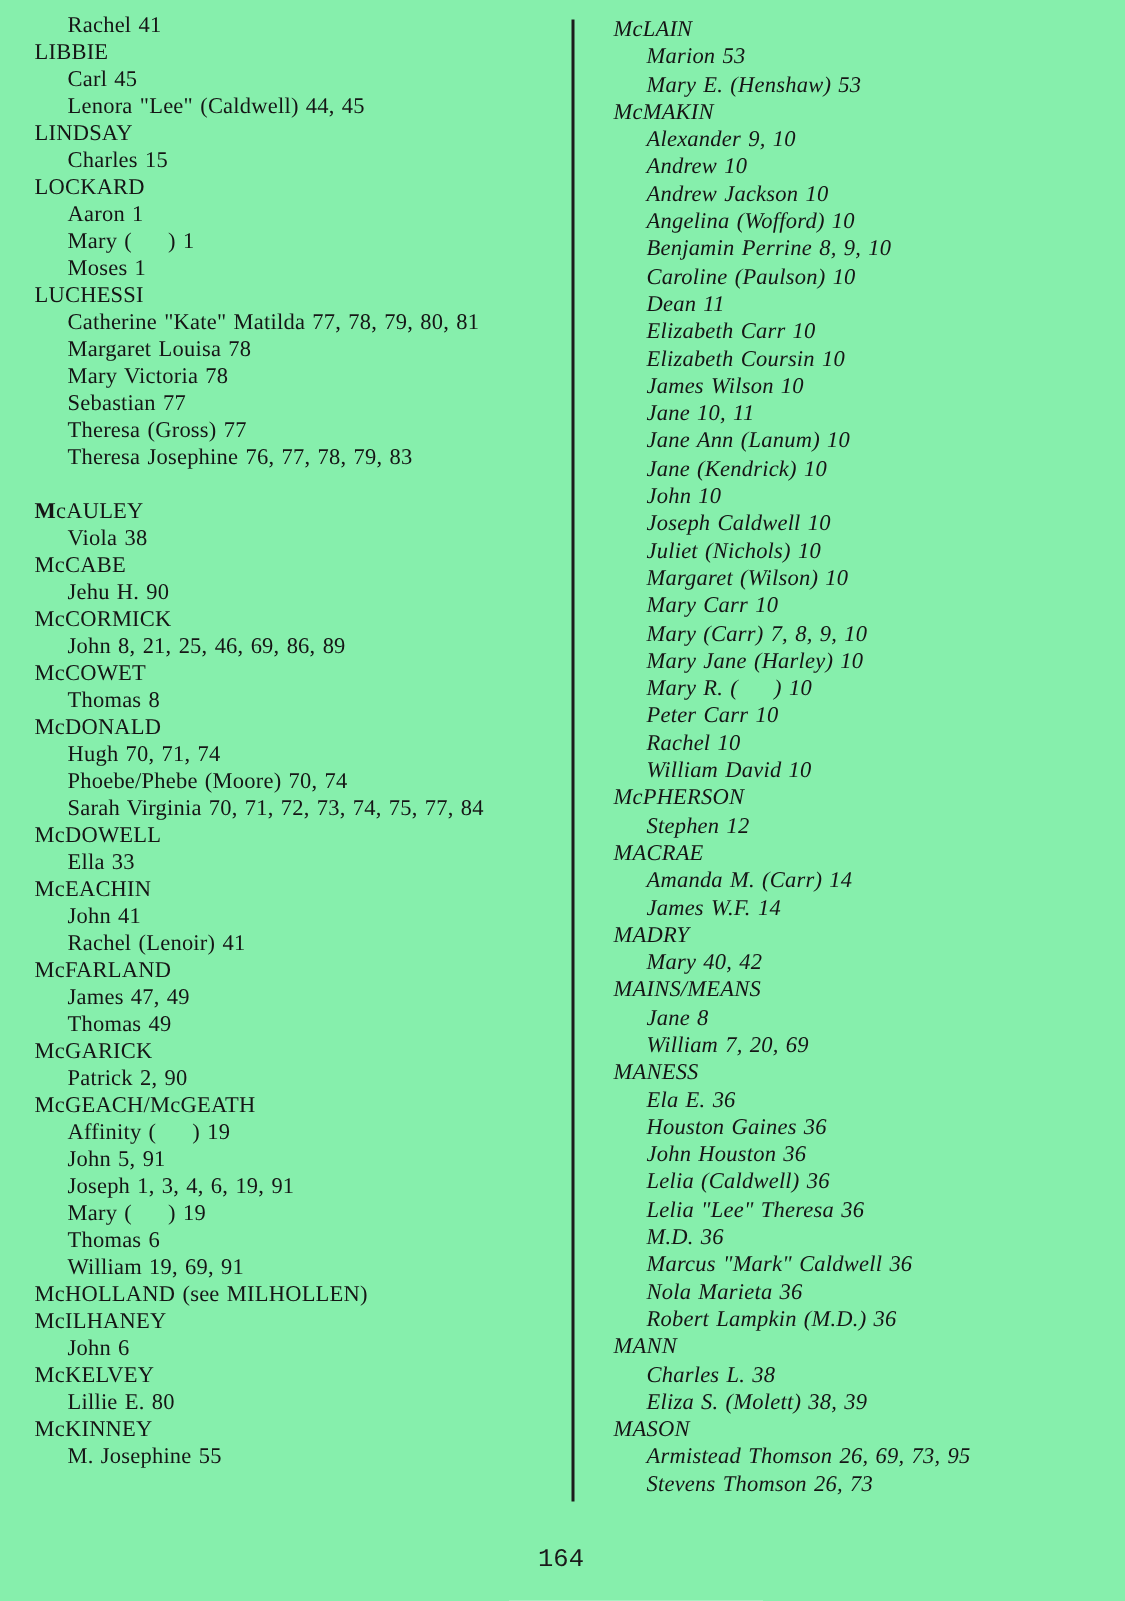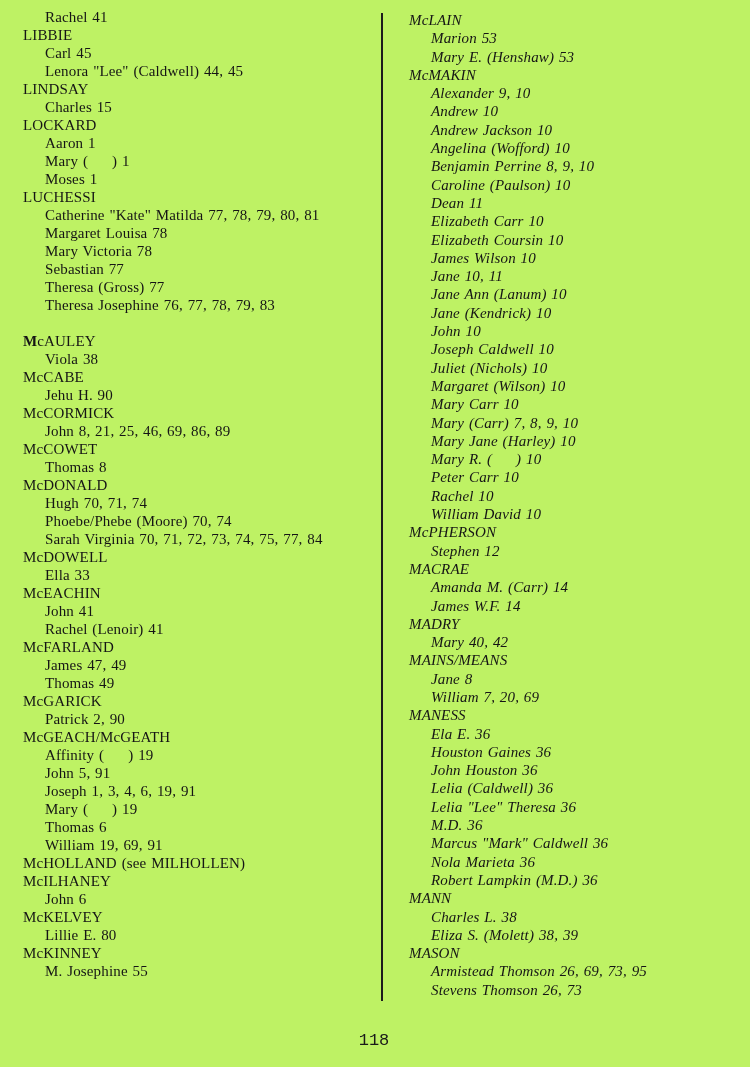--- a/index.html
+++ b/index.html
@@ -7,21 +7,21 @@
   body {
     width: 750px; height: 1067px;
     background: #ffffff;
     font-family: "Liberation Serif", serif;
     color: #151515;
     position: relative;
     overflow: hidden;
   }
   .page {
     position: absolute; inset: 0;
-    background: #bef264;
+    background: #86efac;
   }
   .col {
     position: absolute;
     font-size: 15px;
     white-space: pre;
     word-spacing: 0.06em;
     letter-spacing: 0.01em;
   }
   .col-left  { left: 23px;  top: 8px;  width: 352px; line-height: 18px; }
   .col-right { left: 409px; top: 11px; width: 335px; line-height: 18.3px; font-style: italic; }
@@ -44,14 +44,14 @@
     color: #1a1a1a;
   }
 </style>
 </head>
 <body>
 
 <div class="page">
   <div class="col col-left"><div class="entry">Rachel 41</div><div class="surname">LIBBIE</div><div class="entry">Carl 45</div><div class="entry">Lenora "Lee" (Caldwell) 44, 45</div><div class="surname">LINDSAY</div><div class="entry">Charles 15</div><div class="surname">LOCKARD</div><div class="entry">Aaron 1</div><div class="entry">Mary (     ) 1</div><div class="entry">Moses 1</div><div class="surname">LUCHESSI</div><div class="entry">Catherine "Kate" Matilda 77, 78, 79, 80, 81</div><div class="entry">Margaret Louisa 78</div><div class="entry">Mary Victoria 78</div><div class="entry">Sebastian 77</div><div class="entry">Theresa (Gross) 77</div><div class="entry">Theresa Josephine 76, 77, 78, 79, 83</div><div class="spacer"></div><div class="surname"><b>M</b>cAULEY</div><div class="entry">Viola 38</div><div class="surname">McCABE</div><div class="entry">Jehu H. 90</div><div class="surname">McCORMICK</div><div class="entry">John 8, 21, 25, 46, 69, 86, 89</div><div class="surname">McCOWET</div><div class="entry">Thomas 8</div><div class="surname">McDONALD</div><div class="entry">Hugh 70, 71, 74</div><div class="entry">Phoebe/Phebe (Moore) 70, 74</div><div class="entry">Sarah Virginia 70, 71, 72, 73, 74, 75, 77, 84</div><div class="surname">McDOWELL</div><div class="entry">Ella 33</div><div class="surname">McEACHIN</div><div class="entry">John 41</div><div class="entry">Rachel (Lenoir) 41</div><div class="surname">McFARLAND</div><div class="entry">James 47, 49</div><div class="entry">Thomas 49</div><div class="surname">McGARICK</div><div class="entry">Patrick 2, 90</div><div class="surname">McGEACH/McGEATH</div><div class="entry">Affinity (     ) 19</div><div class="entry">John 5, 91</div><div class="entry">Joseph 1, 3, 4, 6, 19, 91</div><div class="entry">Mary (     ) 19</div><div class="entry">Thomas 6</div><div class="entry">William 19, 69, 91</div><div class="surname">McHOLLAND (see MILHOLLEN)</div><div class="surname">McILHANEY</div><div class="entry">John 6</div><div class="surname">McKELVEY</div><div class="entry">Lillie E. 80</div><div class="surname">McKINNEY</div><div class="entry">M. Josephine 55</div></div>
   <div class="divider"></div>
   <div class="col col-right"><div class="surname">McLAIN</div><div class="entry">Marion 53</div><div class="entry">Mary E. (Henshaw) 53</div><div class="surname">McMAKIN</div><div class="entry">Alexander 9, 10</div><div class="entry">Andrew 10</div><div class="entry">Andrew Jackson 10</div><div class="entry">Angelina (Wofford) 10</div><div class="entry">Benjamin Perrine 8, 9, 10</div><div class="entry">Caroline (Paulson) 10</div><div class="entry">Dean 11</div><div class="entry">Elizabeth Carr 10</div><div class="entry">Elizabeth Coursin 10</div><div class="entry">James Wilson 10</div><div class="entry">Jane 10, 11</div><div class="entry">Jane Ann (Lanum) 10</div><div class="entry">Jane (Kendrick) 10</div><div class="entry">John 10</div><div class="entry">Joseph Caldwell 10</div><div class="entry">Juliet (Nichols) 10</div><div class="entry">Margaret (Wilson) 10</div><div class="entry">Mary Carr 10</div><div class="entry">Mary (Carr) 7, 8, 9, 10</div><div class="entry">Mary Jane (Harley) 10</div><div class="entry">Mary R. (     ) 10</div><div class="entry">Peter Carr 10</div><div class="entry">Rachel 10</div><div class="entry">William David 10</div><div class="surname">McPHERSON</div><div class="entry">Stephen 12</div><div class="surname">MACRAE</div><div class="entry">Amanda M. (Carr) 14</div><div class="entry">James W.F. 14</div><div class="surname">MADRY</div><div class="entry">Mary 40, 42</div><div class="surname">MAINS/MEANS</div><div class="entry">Jane 8</div><div class="entry">William 7, 20, 69</div><div class="surname">MANESS</div><div class="entry">Ela E. 36</div><div class="entry">Houston Gaines 36</div><div class="entry">John Houston 36</div><div class="entry">Lelia (Caldwell) 36</div><div class="entry">Lelia "Lee" Theresa 36</div><div class="entry">M.D. 36</div><div class="entry">Marcus "Mark" Caldwell 36</div><div class="entry">Nola Marieta 36</div><div class="entry">Robert Lampkin (M.D.) 36</div><div class="surname">MANN</div><div class="entry">Charles L. 38</div><div class="entry">Eliza S. (Molett) 38, 39</div><div class="surname">MASON</div><div class="entry">Armistead Thomson 26, 69, 73, 95</div><div class="entry">Stevens Thomson 26, 73</div></div>
-  <div class="page-num">118</div>
+  <div class="page-num">164</div>
 </div>
 
 </body></html>

